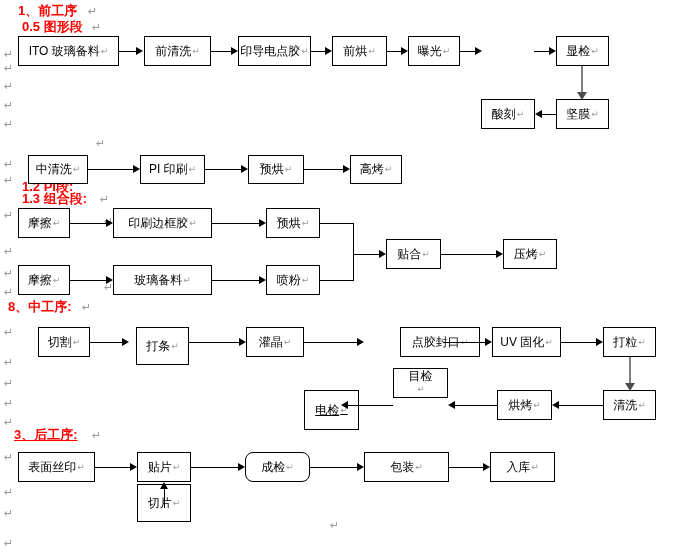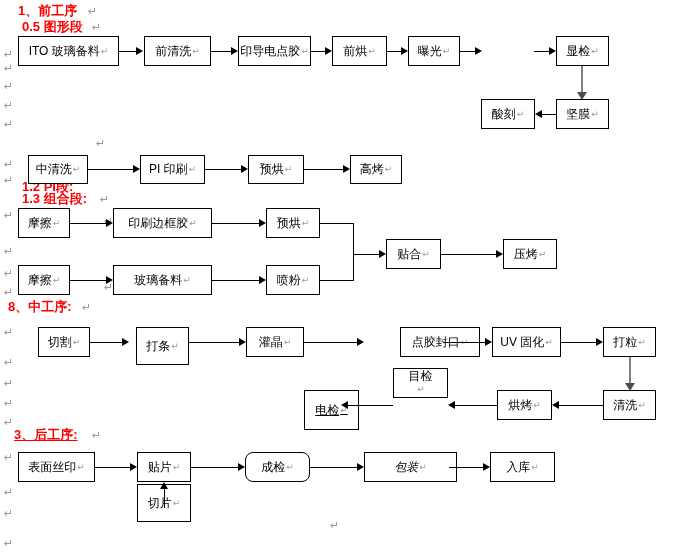--- a/index.html
+++ b/index.html
@@ -325,21 +325,21 @@
       <span class="mk">↵</span>
   </div>
   <div class="box" style="left:137px; top:452px; width:54px; height:30px;">
     <span class="lbl">贴片</span>
       <span class="mk">↵</span>
   </div>
   <div class="box" style="left:245px; top:452px; width:65px; height:30px;border-radius:8px;">
     <span class="lbl">成检</span>
       <span class="mk">↵</span>
   </div>
-  <div class="box" style="left:364px; top:452px; width:93px; height:30px;font-style:italic;">
+  <div class="box" style="left:364px; top:452px; width:85px; height:30px;">
     <span class="lbl">包装</span>
       <span class="mk">↵</span>
   </div>
   <div class="box" style="left:490px; top:452px; width:65px; height:30px;">
     <span class="lbl">入库</span>
       <span class="mk">↵</span>
   </div>
 
   <div class="hline" style="left:95px;  top:467px; width:35px;"></div>
   <div class="arrow-r" style="left:130px; top:463px;"></div>

